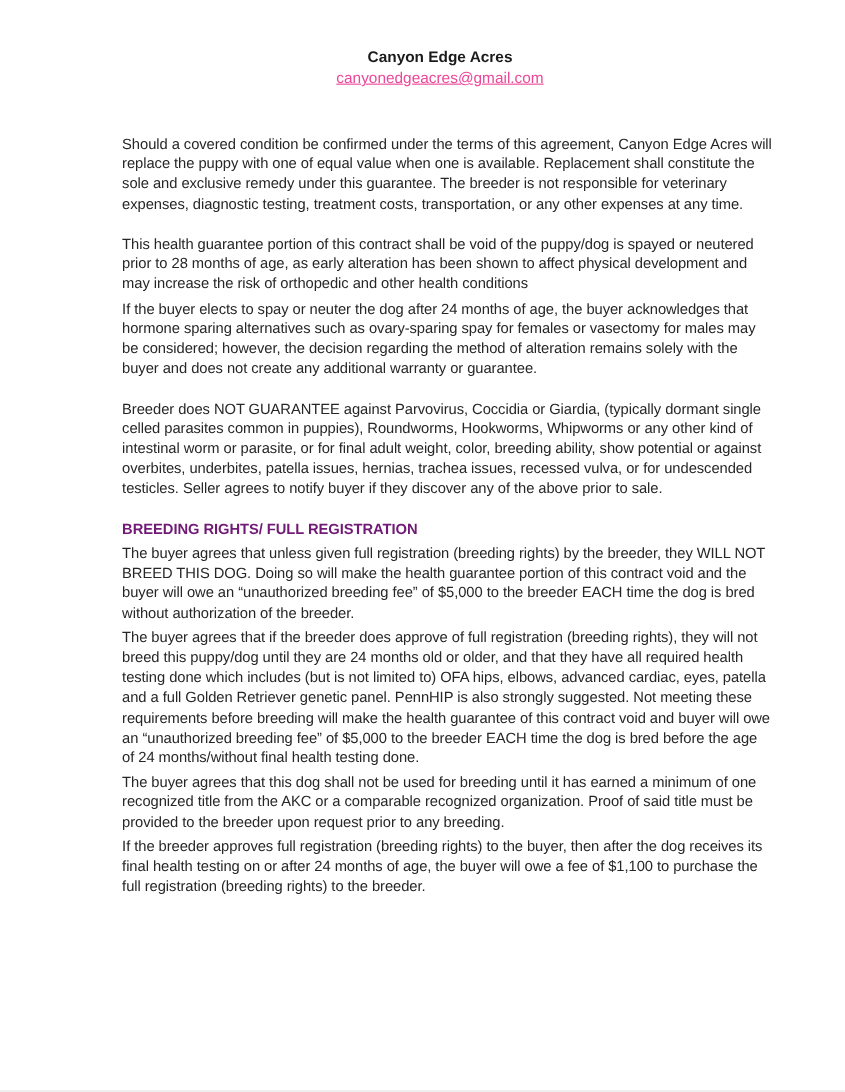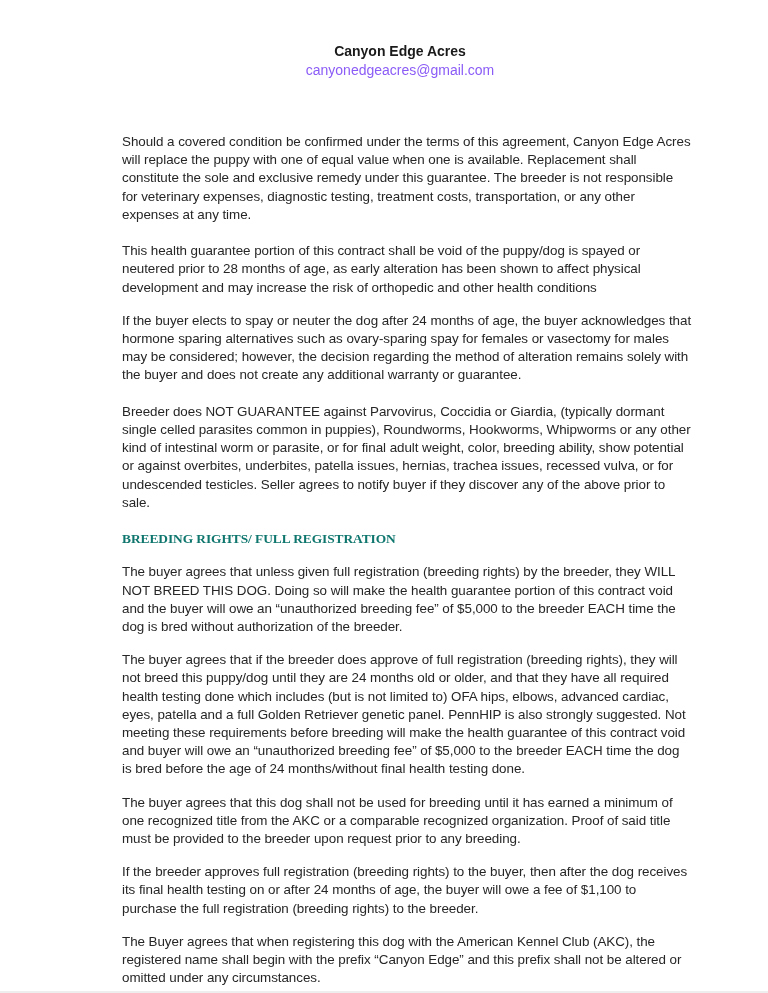--- a/index.html
+++ b/index.html
@@ -41,44 +41,44 @@
     }
     .header-title {
       font-weight: bold;
       font-size: 14px;
       line-height: 19px;
       color: #1a1a1a;
     }
     .header-email {
       font-size: 14px;
       line-height: 19px;
-      color: #8b5cf6;
+      color: #ec4899;
+      text-decoration: underline;
       cursor: pointer;
     }
     .body {
       position: absolute;
       left: 91px;
       top: 118px;
       width: 600px;
       font-size: 13.4px;
       line-height: 18.2px;
       letter-spacing: -0.05px;
       color: #262626;
     }
     .para {
       margin: 0 0 18.2px 0;
     }
     .para p {
-      margin: 15px;
+      margin: 4px;
     }
     .section-heading {
       font-weight: bold;
       margin: 0;
-      color: #0f766e;
-      font-family: Liberation Serif, serif;
+      color: #701a75;
     }
   </style>
 </head>
 <body>
 
 <div class="page">
 
   <div class="header">
     <div class="header-title">Canyon Edge Acres</div>
     <div>
@@ -100,18 +100,17 @@
     <div class="para">
       <p>Breeder does NOT GUARANTEE against Parvovirus, Coccidia or Giardia, (typically dormant single celled parasites common in puppies), Roundworms, Hookworms, Whipworms or any other kind of intestinal worm or parasite, or for final adult weight, color, breeding ability, show potential or against overbites, underbites, patella issues, hernias, trachea issues, recessed vulva, or for undescended testicles. Seller agrees to notify buyer if they discover any of the above prior to sale.</p>
     </div>
 
     <div class="para">
       <p class="section-heading">BREEDING RIGHTS/ FULL REGISTRATION</p>
       <p>The buyer agrees that unless given full registration (breeding rights) by the breeder, they WILL NOT BREED THIS DOG. Doing so will make the health guarantee portion of this contract void and the buyer will owe an “unauthorized breeding fee” of $5,000 to the breeder EACH time the dog is bred without authorization of the breeder.</p>
       <p>The buyer agrees that if the breeder does approve of full registration (breeding rights), they will not breed this puppy/dog until they are 24 months old or older, and that they have all required health testing done which includes (but is not limited to) OFA hips, elbows, advanced cardiac, eyes, patella and a full Golden Retriever genetic panel. PennHIP is also strongly suggested. Not meeting these requirements before breeding will make the health guarantee of this contract void and buyer will owe an “unauthorized breeding fee” of $5,000 to the breeder EACH time the dog is bred before the age of 24 months/without final health testing done.</p>
       <p>The buyer agrees that this dog shall not be used for breeding until it has earned a minimum of one recognized title from the AKC or a comparable recognized organization. Proof of said title must be provided to the breeder upon request prior to any breeding.</p>
       <p>If the breeder approves full registration (breeding rights) to the buyer, then after the dog receives its final health testing on or after 24 months of age, the buyer will owe a fee of $1,100 to purchase the full registration (breeding rights) to the breeder.</p>
-      <p>The Buyer agrees that when registering this dog with the American Kennel Club (AKC), the registered name shall begin with the prefix “Canyon Edge” and this prefix shall not be altered or omitted under any circumstances.</p>
     </div>
 
   </div>
 </div>
 <div class="page-bottom-edge"></div>
 
 </body></html>

